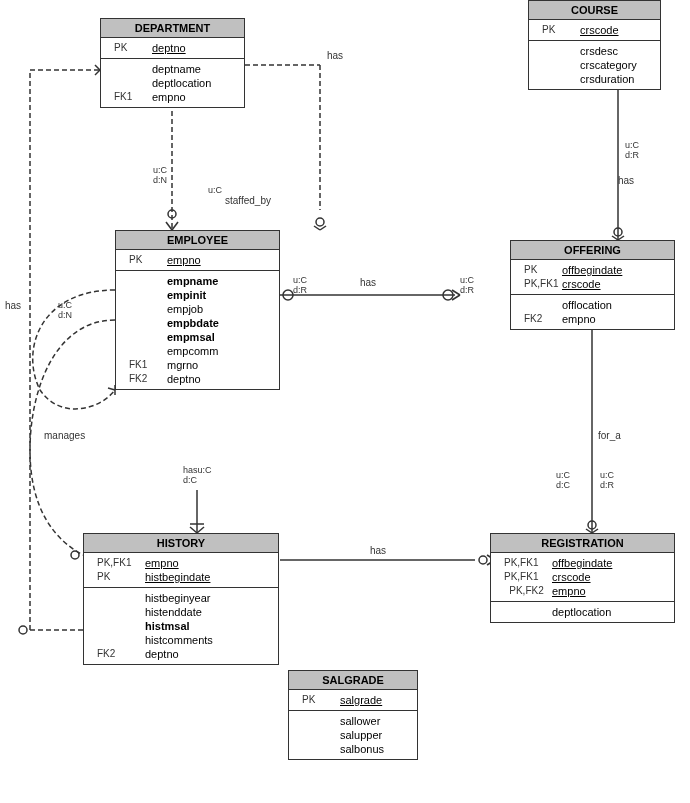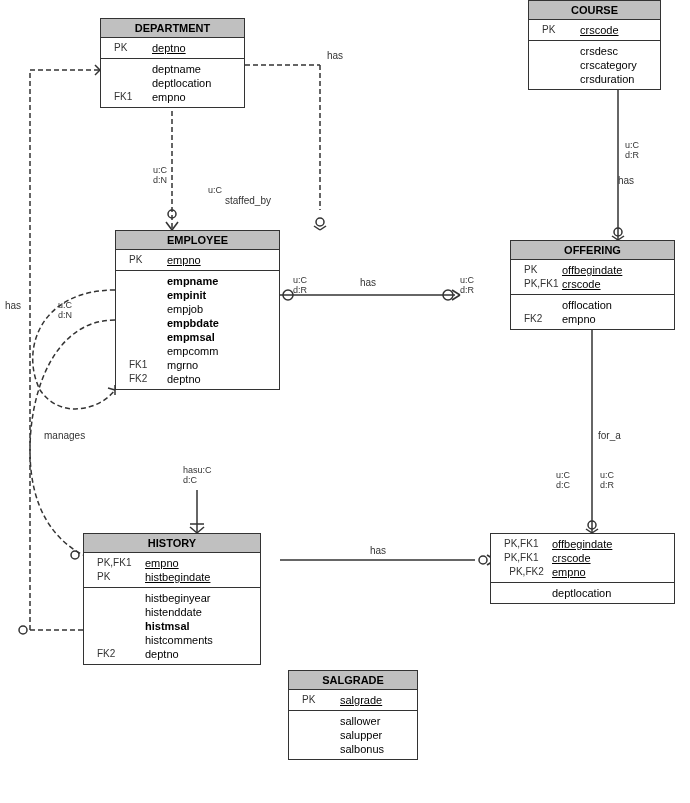--- a/index.html
+++ b/index.html
@@ -272,21 +272,21 @@
         <span class="entity-key"></span>
         <span class="entity-attr">offlocation</span>
       </div>
       <div class="entity-row">
         <span class="entity-key">FK2</span>
         <span class="entity-attr">empno</span>
       </div>
     </div>
   </div>
 
-  <div class="entity-box" style="left:83px; top:533px; width:178px;">
+  <div class="entity-box" style="left:83px; top:533px; width:196px;">
     <div class="entity-header">HISTORY</div>
     <div class="entity-section">
       <div class="entity-row">
         <span class="entity-key" style="min-width:48px;">PK,FK1</span>
         <span class="entity-attr underline">empno</span>
       </div>
       <div class="entity-row">
         <span class="entity-key" style="min-width:48px;">PK</span>
         <span class="entity-attr underline">histbegindate</span>
       </div>
@@ -309,20 +309,21 @@
         <span class="entity-attr">histcomments</span>
       </div>
       <div class="entity-row">
         <span class="entity-key" style="min-width:48px;">FK2</span>
         <span class="entity-attr">deptno</span>
       </div>
     </div>
   </div>
 
   <div class="entity-box" style="left:490px; top:533px; width:185px;">
+    <div class="entity-header">REGISTRATION</div>
     <div class="entity-section">
       <div class="entity-row">
         <span class="entity-key" style="min-width:48px;">PK,FK1</span>
         <span class="entity-attr underline">offbegindate</span>
       </div>
       <div class="entity-row">
         <span class="entity-key" style="min-width:48px;">PK,FK1</span>
         <span class="entity-attr underline">crscode</span>
       </div>
       <div class="entity-row">

